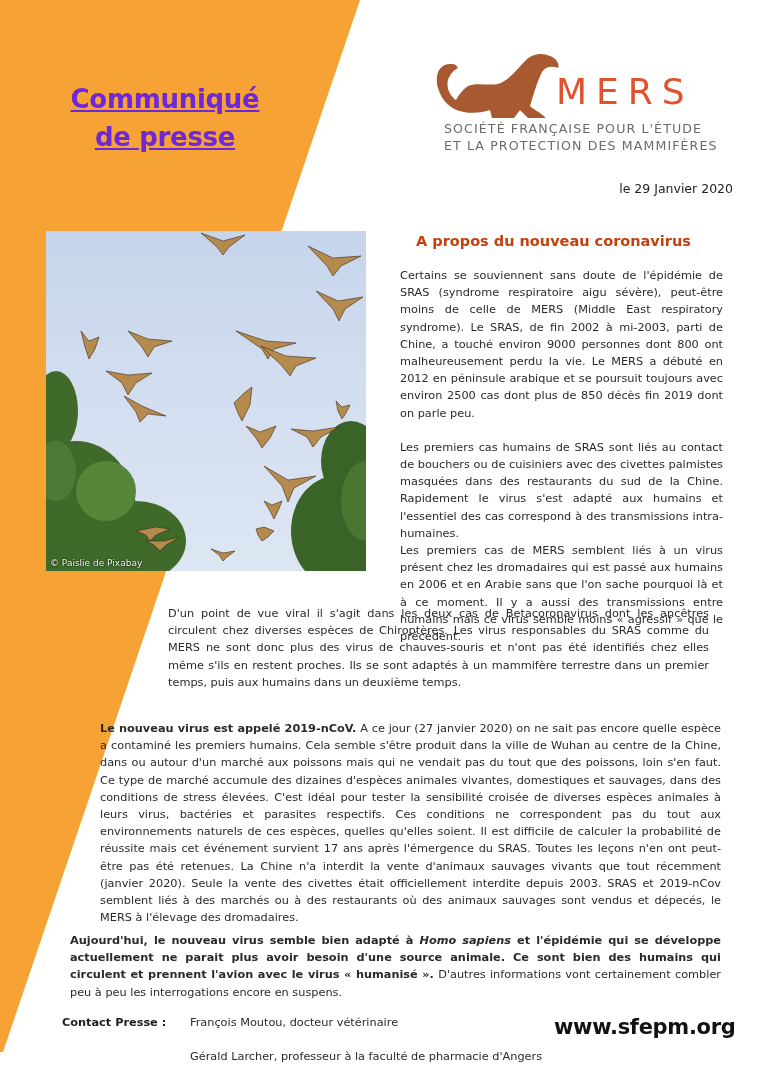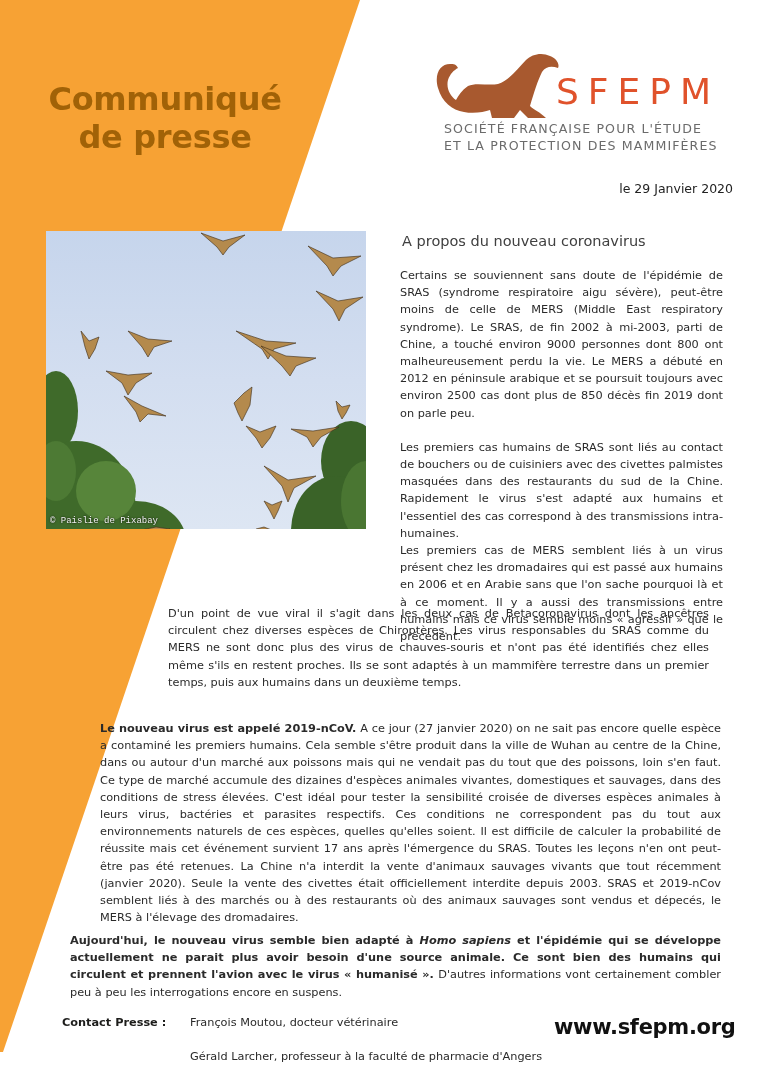--- a/index.html
+++ b/index.html
@@ -10,56 +10,56 @@
     color: #1d1d1b;
   }
   .orange-band {
     position: absolute; left: 0; top: 0; width: 768px; height: 1086px;
     z-index: 0;
   }
   .title {
     position: absolute; left: 40px; top: 80px; width: 250px;
     text-align: center; z-index: 2;
     font-family: "DejaVu Sans", sans-serif; font-weight: bold;
-    font-size: 32px; line-height: 38px; color: #a16207;
+    font-size: 26px; line-height: 38px; color: #6d28d9;
     letter-spacing: -0.3px;
+    text-decoration: underline;
   }
   .logo {
     position: absolute; left: 434px; top: 48px; width: 300px; height: 115px; z-index: 2;
   }
   .logo .brand {
     position: absolute; left: 122px; top: 24px;
     font-family: "DejaVu Sans", sans-serif; font-size: 36px; font-weight: normal;
     letter-spacing: 9px; color: #e0522b; line-height: 40px;
   }
   .logo .tagline {
     position: absolute; left: 10px; top: 72px; width: 290px;
     font-family: "DejaVu Sans", sans-serif; font-size: 12.6px; line-height: 17px;
     letter-spacing: 1.1px; color: #6b6b6b; text-transform: uppercase;
   }
   .date {
     position: absolute; left: 600px; top: 181px; width: 121px; text-align: right;
     font-size: 12.5px; color: #222; z-index: 2; margin-left: 12px;
   }
   .photo {
-    position: absolute; left: 46px; top: 231px; width: 320px; height: 298px;
+    position: absolute; left: 46px; top: 231px; width: 320px; height: 340px;
     overflow: hidden; z-index: 2;
     background: linear-gradient(180deg, #c6d5ec 0%, #d3def0 50%, #dde6f3 100%);
-    font-family: Liberation Mono, monospace;
   }
   .photo svg { position: absolute; left: 0; top: 0; }
   .photo .credit {
     position: absolute; left: 4px; bottom: 3px;
     font-size: 9px; color: #f2f2f2; text-shadow: 0 0 2px #000;
   }
   .side-col {
     position: absolute; left: 400px; top: 232px; width: 323px; z-index: 2;
   }
   .side-col h2 {
-    margin: 0 0 17px 2px; font-size: 14.5px; font-weight: normal; color: #404040;
+    margin: 0 0 17px 16px; font-size: 14.5px; font-weight: bold; color: #c2410c;
     line-height: 18px;
   }
   .side-col p {
     margin: 0; font-size: 11.3px; line-height: 17.2px; text-align: justify;
     color: #2a2a2a;
   }
   .side-col p.gap { margin-top: 17px; }
   .body-para {
     position: absolute; z-index: 2;
     font-size: 11.3px; line-height: 17.2px; text-align: right; color: #2a2a2a;
@@ -91,21 +91,21 @@
 
 <div class="title">
   <div>Communiqué</div>
   <div>de presse</div>
 </div>
 
 <div class="logo">
   <svg width="130" height="72" viewBox="0 0 130 72" style="position:absolute;left:0;top:4px;">
     <path fill="#a8592f" d="M16 12 C6 12 0 22 4 36 C8 50 18 58 30 60 C40 62 50 60 56 58 L58 66 L80 66 L86 58 L94 66 L112 66 C106 60 100 58 96 54 C100 40 104 28 108 20 C112 14 118 14 124 16 C126 12 122 6 116 4 C108 0 98 2 92 8 C84 16 76 28 64 32 C54 34 42 30 34 34 C28 38 24 44 22 48 C16 44 12 36 14 28 C16 22 20 18 24 16 C22 12 20 12 16 12 Z"></path>
   </svg>
-  <div class="brand">SFEPM</div>
+  <div class="brand">MERS</div>
   <div class="tagline">
     <div>Société française pour l'étude</div>
     <div>et la protection des mammifères</div>
   </div>
 </div>
 
 <div class="date">le 29 Janvier 2020</div>
 
 <div class="photo">
   <svg width="320" height="340" viewBox="0 0 320 340">

